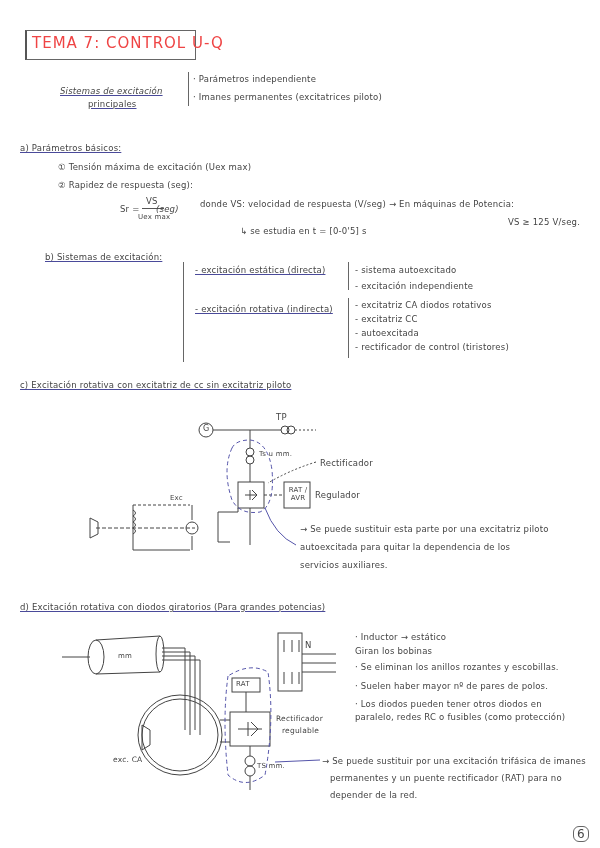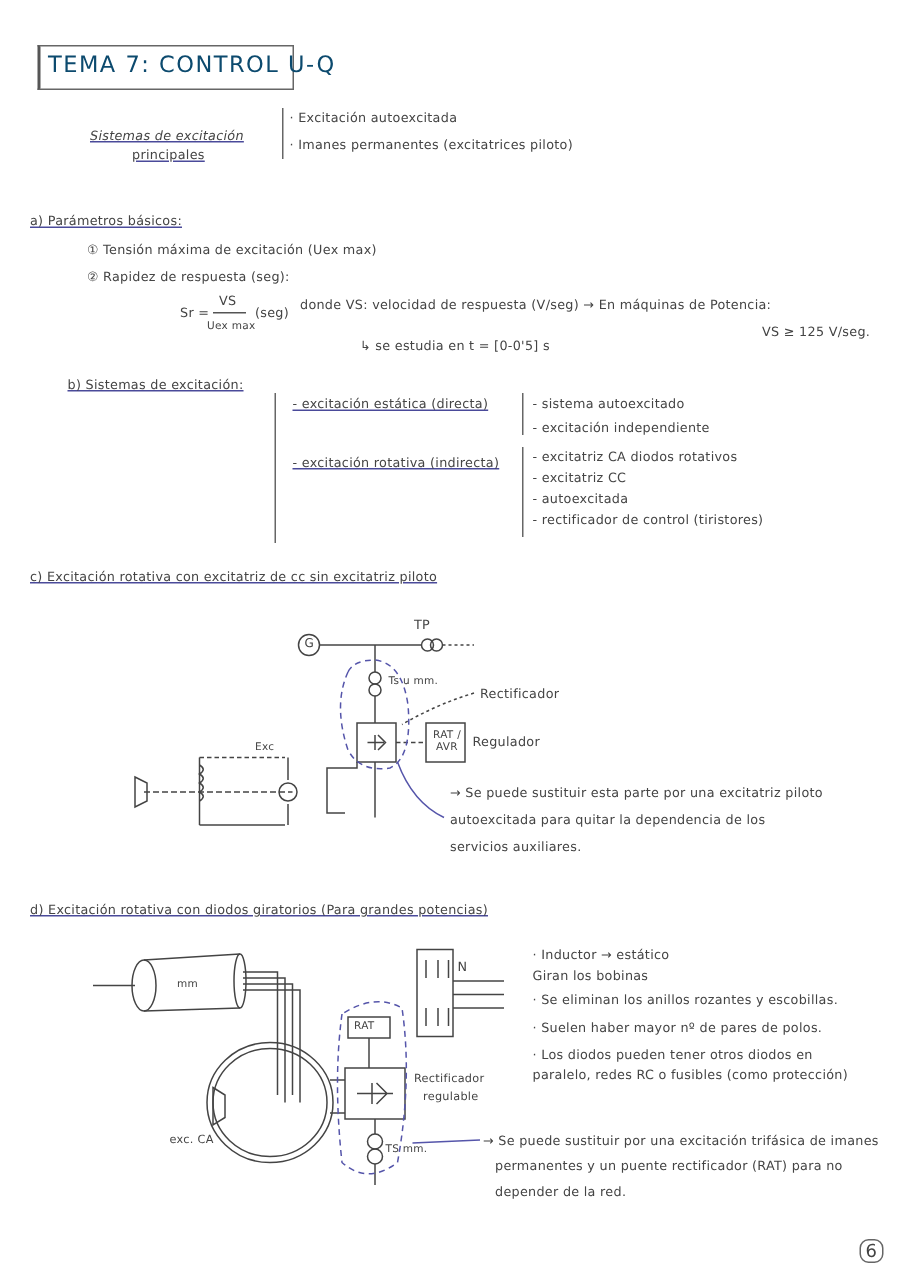--- a/index.html
+++ b/index.html
@@ -1,43 +1,43 @@
 <!DOCTYPE html>
 <html><head>
 <meta charset="utf-8">
 <style>
   html,body{margin:0;padding:0;background:#fff;}
   body{width:600px;height:848px;position:relative;overflow:hidden;font-family:"DejaVu Sans",sans-serif;color:#3a3a3a;}
   .hw{position:absolute;font-family:"DejaVu Sans",sans-serif;font-size:8.5px;color:#444;white-space:nowrap;letter-spacing:0.2px;}
   .ul{text-decoration:underline;text-decoration-color:#4a4a9a;}
   .title-box{position:absolute;left:25px;top:30px;width:168px;height:28px;border:1px solid #666;border-left:2px solid #555;}
-  .title{position:absolute;left:32px;top:34px;font-size:15px;color:#0c4a6e;letter-spacing:1px;}
+  .title{position:absolute;left:32px;top:34px;font-size:15px;color:#ef4444;letter-spacing:1px;}
   .vbar{position:absolute;width:1px;background:#666;}
   svg{position:absolute;left:0;top:0;}
 </style>
 </head>
 <body>
 
 <div class="title-box"></div>
 <div class="title">TEMA 7: CONTROL U-Q</div>
 
 <div class="hw ul" style="left:60px;top:86px;font-style:italic;">Sistemas de excitación</div>
 <div class="hw ul" style="left:88px;top:99px;">principales</div>
 <div class="vbar" style="left:188px;top:72px;height:34px;"></div>
-<div class="hw" style="left:193px;top:74px;">· Excitación autoexcitada</div>
+<div class="hw" style="left:193px;top:74px;">· Parámetros independiente</div>
 <div class="hw" style="left:193px;top:92px;">· Imanes permanentes (excitatrices piloto)</div>
 
 <div class="hw ul" style="left:20px;top:143px;">a) Parámetros básicos:</div>
 <div class="hw" style="left:58px;top:162px;">① Tensión máxima de excitación (Uex max)</div>
 <div class="hw" style="left:58px;top:180px;">② Rapidez de respuesta (seg):</div>
 <div class="hw" style="left:120px;top:204px;">Sr =</div>
 <div class="hw" style="left:146px;top:196px;">VS</div>
 <div style="position:absolute;left:142px;top:208px;width:22px;height:1px;background:#555;"></div>
 <div class="hw" style="left:138px;top:213px;font-size:7px;">Uex max</div>
-<div class="hw" style="left:170px;top:204px;">(seg)</div>
+<div class="hw" style="left:156px;top:204px;font-style:italic;">(seg)</div>
 <div class="hw" style="left:200px;top:199px;">donde VS: velocidad de respuesta (V/seg) → En máquinas de Potencia:</div>
 <div class="hw" style="left:508px;top:217px;">VS ≥ 125 V/seg.</div>
 <div class="hw" style="left:240px;top:226px;">↳ se estudia en t = [0-0'5] s</div>
 
 <div class="hw ul" style="left:45px;top:252px;">b) Sistemas de excitación:</div>
 <div class="vbar" style="left:183px;top:262px;height:100px;"></div>
 <div class="hw ul" style="left:195px;top:265px;">- excitación estática (directa)</div>
 <div class="vbar" style="left:348px;top:262px;height:28px;"></div>
 <div class="hw" style="left:355px;top:265px;">- sistema autoexcitado</div>
 <div class="hw" style="left:355px;top:281px;">- excitación independiente</div>

